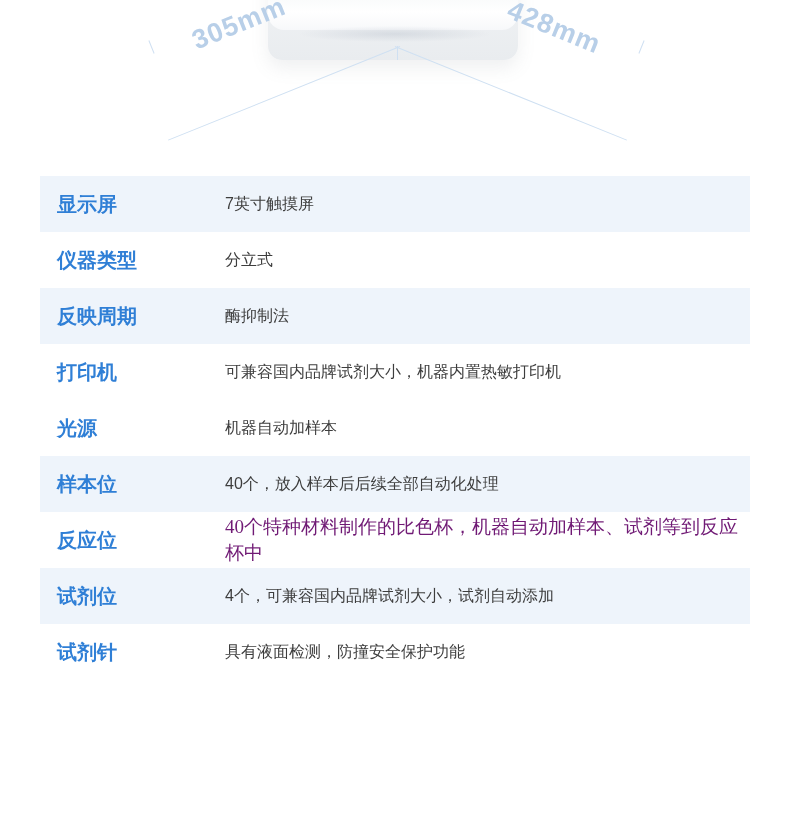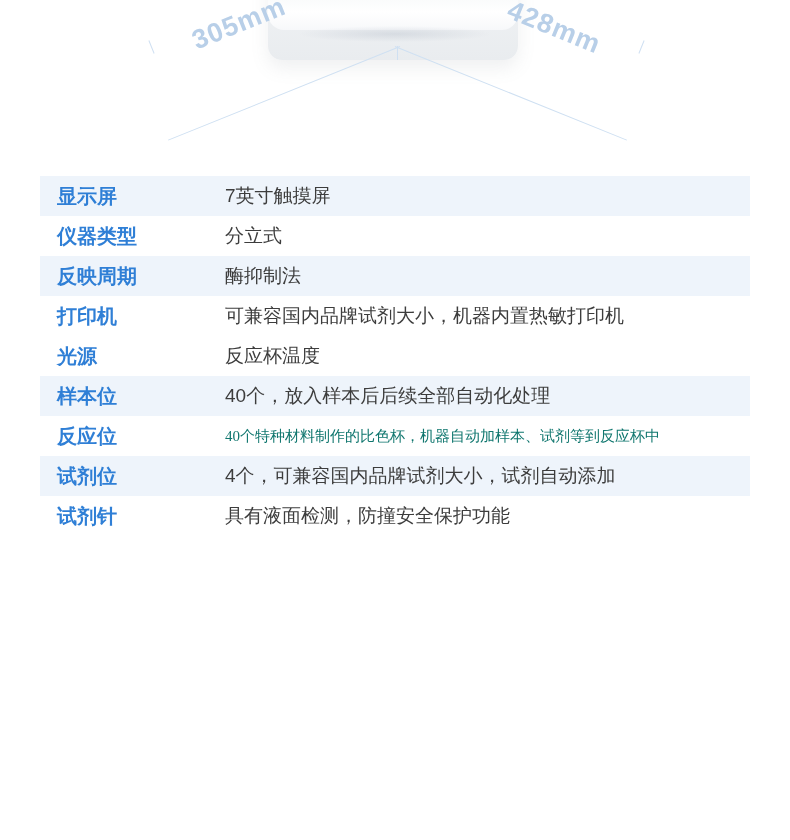--- a/index.html
+++ b/index.html
@@ -103,43 +103,43 @@
 
   
   .spec-table {
     position: absolute;
     left: 40px;
     top: 176px;
     width: 710px;
     border-collapse: collapse;
     table-layout: fixed;
   }
-  .spec-table tr { height: 40px; margin-left: 8px; }
+  .spec-table tr { height: 56px; margin-left: 8px; }
   .spec-table tr.odd  td { background: #eef4fb; }
   .spec-table tr.even td { background: #ffffff; font-family: Liberation Serif, serif; }
   .spec-table td {
     padding: 0;
     vertical-align: middle;
   }
   td.key {
     width: 168px;
     padding-left: 17px;
     color: #2f7fd6;
     font-size: 20px;
     font-weight: 700;
     white-space: nowrap;
   }
   td.val {
     color: #3d3d3d;
-    font-size: 19px;
+    font-size: 16px;
     padding-right: 10px;
   }
   td.val.small {
-    font-size: 15px;
-    color: #0f766e;
+    font-size: 19px;
+    color: #701a75;
   }
 </style>
 </head>
 <body>
 
 <div class="hero">
   <div class="device-body"></div>
   <div class="device-face"></div>
   <div class="device-shadow"></div>
 
@@ -166,21 +166,21 @@
       <tr class="odd">
         <td class="key">反映周期</td>
         <td class="val">酶抑制法</td>
       </tr>
       <tr class="even">
         <td class="key">打印机</td>
         <td class="val">可兼容国内品牌试剂大小，机器内置热敏打印机</td>
       </tr>
       <tr class="even">
         <td class="key">光源</td>
-        <td class="val">反应杯温度</td>
+        <td class="val">机器自动加样本</td>
       </tr>
       <tr class="odd">
         <td class="key">样本位</td>
         <td class="val">40个，放入样本后后续全部自动化处理</td>
       </tr>
       <tr class="even">
         <td class="key">反应位</td>
         <td class="val small">40个特种材料制作的比色杯，机器自动加样本、试剂等到反应杯中</td>
       </tr>
       <tr class="odd">

